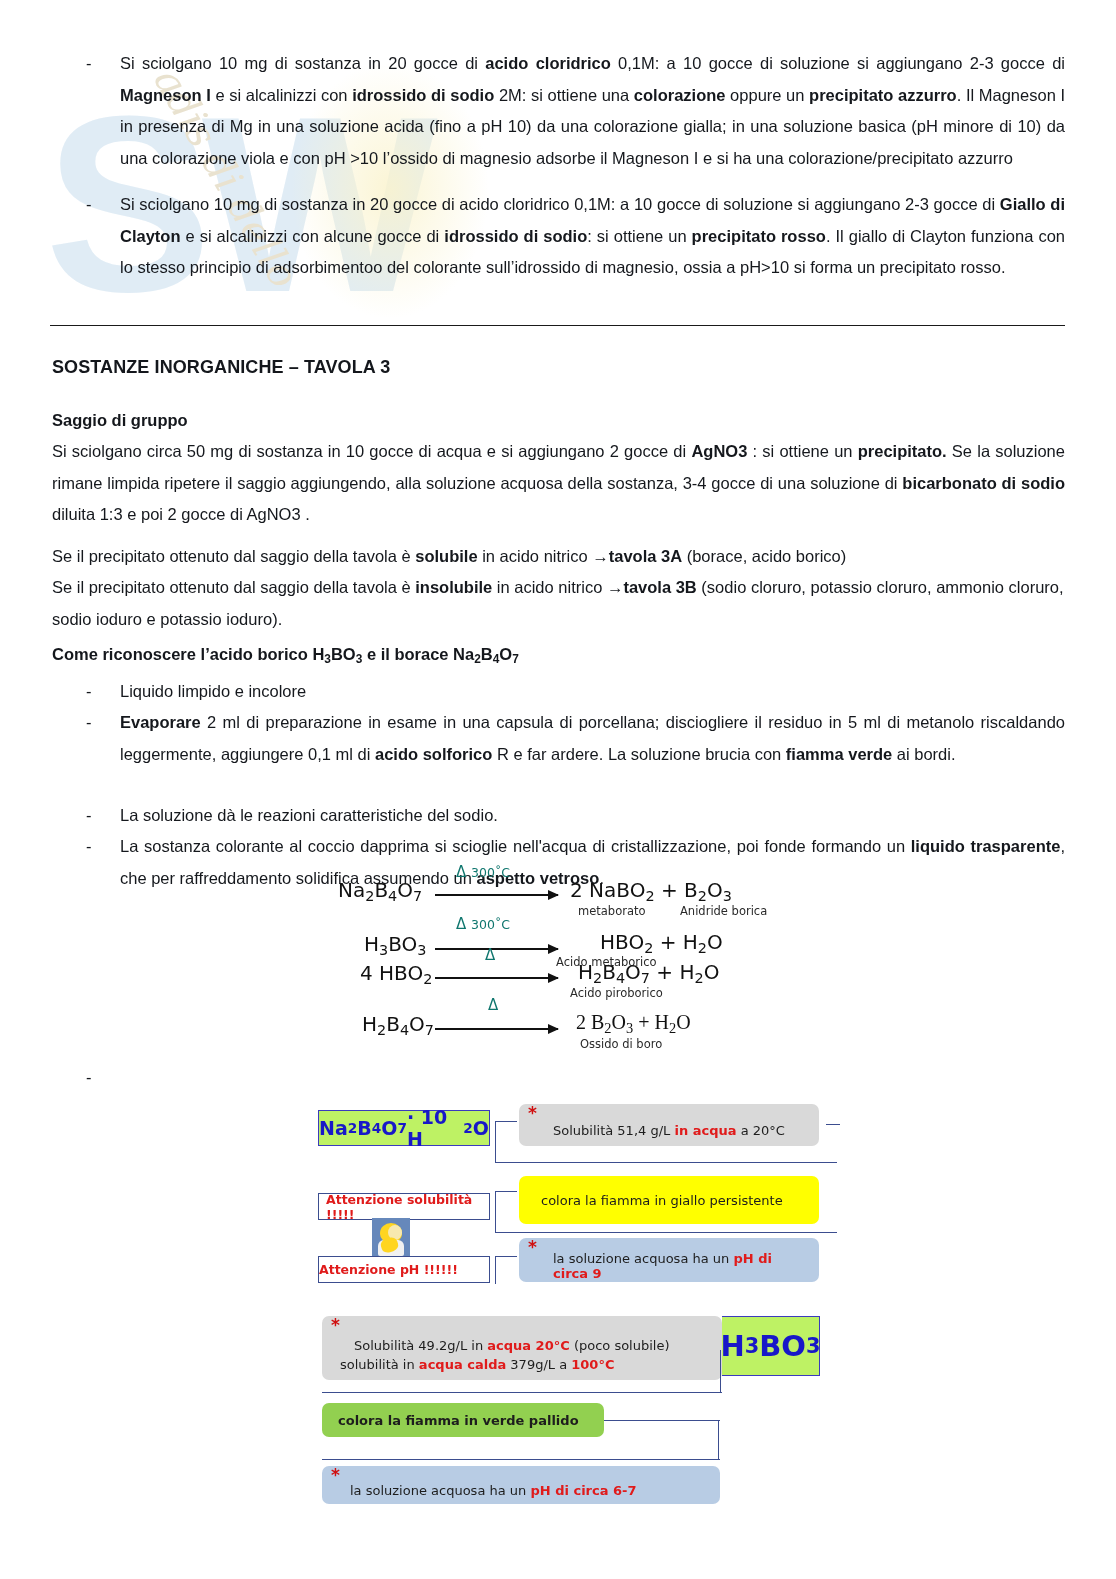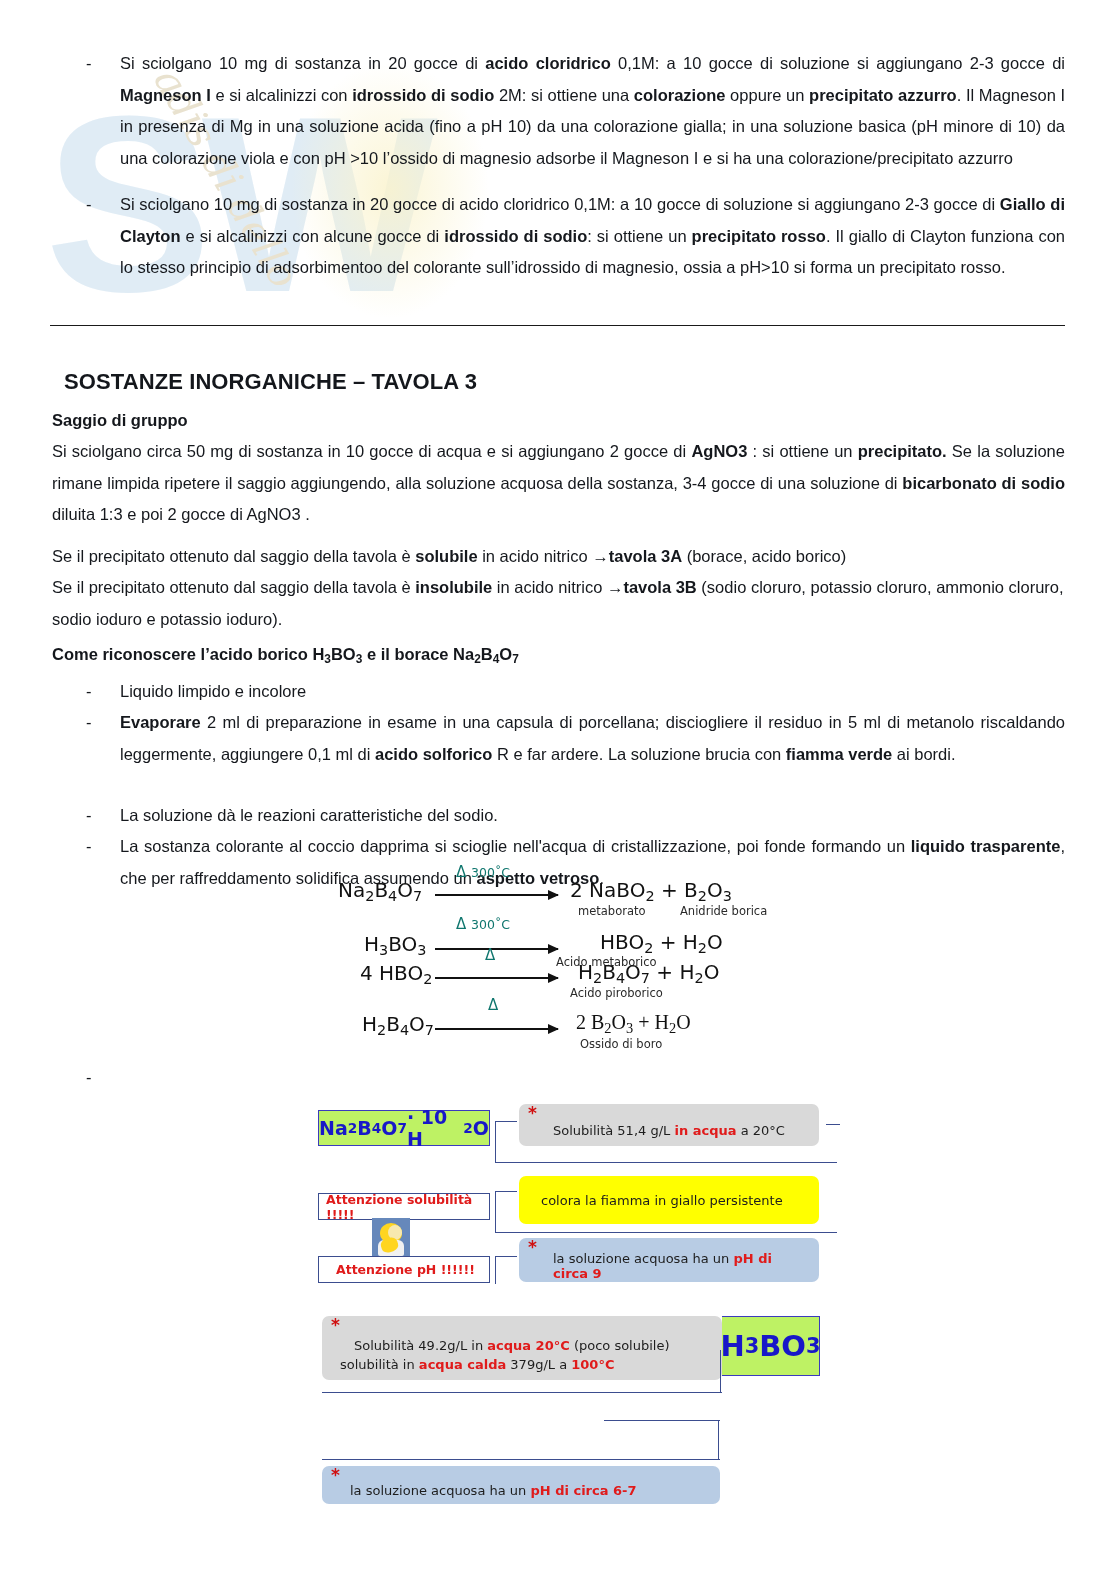--- a/index.html
+++ b/index.html
@@ -82,22 +82,22 @@
 
   hr.rule {
     position: absolute;
     border: none;
     border-top: 1.6px solid #1a1a1a;
     margin: 0;
   }
 
   h2.section-title {
     position: absolute;
-    margin: 12px;
-    font-size: 22px;
+    margin: 0;
+    font-size: 18px;
     font-weight: bold;
     letter-spacing: .1px;
   }
   .subhead {
     position: absolute;
     font-size: 16.5px;
     font-weight: bold;
   }
 
   sub { font-size: .72em; vertical-align: -.28em; }
@@ -341,21 +341,21 @@
       <span style="padding-left:12px;"><span>colora la fiamma in giallo persistente</span></span>
     </div>
 
     <div class="simpson" style="left:82px; top:130px; width:38px; height:40px;">
       <div class="head"></div>
       <div class="face"></div>
       <div class="body"></div>
       <div class="arm"></div>
     </div>
 
-    <div class="fc-box" style="left:28px; top:168px; width:172px; height:27px; padding-left:17px;">
+    <div class="fc-box" style="left:28px; top:168px; width:172px; height:27px; padding-left:0;">
       <span class="red" style="font-size:12.5px;">Attenzione pH  !!!!!!</span>
     </div>
 
     <div class="fc-line v" style="left:205px; top:168px; height:28px;"></div>
     <div class="fc-line h" style="left:205px; top:168px; width:22px;"></div>
 
     <div class="fc-callout" style="left:229px; top:150px; width:300px; height:44px; background:#b8cce4;">
       <span class="star">*</span>
       <span style="padding-left:24px; padding-top:12px;"><span>la soluzione acquosa ha un </span><span style="color: rgb(224, 27, 27); font-weight: bold;">pH di circa 9</span></span>
     </div>
@@ -366,20 +366,23 @@
         <span style="display:block; padding-left:14px;"><span>Solubilità 49.2g/L  in  </span><span style="color: rgb(224, 27, 27); font-weight: bold;">acqua 20°C</span><span> (poco solubile)</span></span>
         <span style="display:block;"><span>solubilità in </span><span style="color: rgb(224, 27, 27); font-weight: bold;">acqua calda</span><span> 379g/L a </span><span style="color: rgb(224, 27, 27); font-weight: bold;">100°C</span></span>
       </span>
     </div>
 
     <div class="fc-line h" style="left:32px; top:304px; width:400px;"></div>
     <div class="fc-line v" style="left:430px; top:262px; height:43px;"></div>
 
     <div class="fc-chem" style="left:432px; top:228px; width:98px; height:60px; font-size:29px; border-color:#3b3bbd; border-left:none;">H<sub>3</sub>BO<sub>3</sub></div>
 
+    <div class="fc-callout" style="left:32px; top:315px; width:282px; height:34px; background:#92d050; font-weight:bold;">
+      <span style="padding-left:6px;"><span>colora la fiamma in verde pallido</span></span>
+    </div>
     <div class="fc-line h" style="left:314px; top:332px; width:116px;"></div>
     <div class="fc-line v" style="left:428px; top:332px; height:40px;"></div>
     <div class="fc-line h" style="left:32px; top:371px; width:398px;"></div>
 
     <div class="fc-callout" style="left:32px; top:378px; width:398px; height:38px; background:#b8cce4;">
       <span class="star">*</span>
       <span style="padding-left:18px; padding-top:10px;"><span>la soluzione acquosa ha un </span><span style="color: rgb(224, 27, 27); font-weight: bold;">pH di circa 6-7</span></span>
     </div>
   </div>
 

